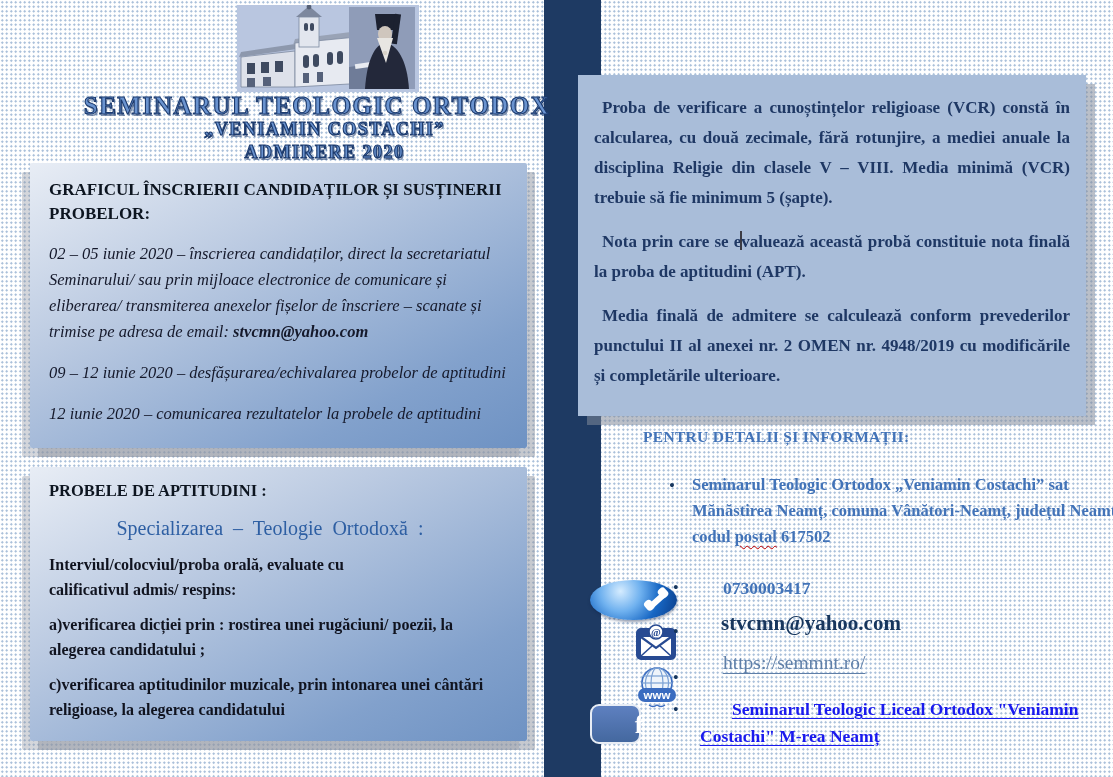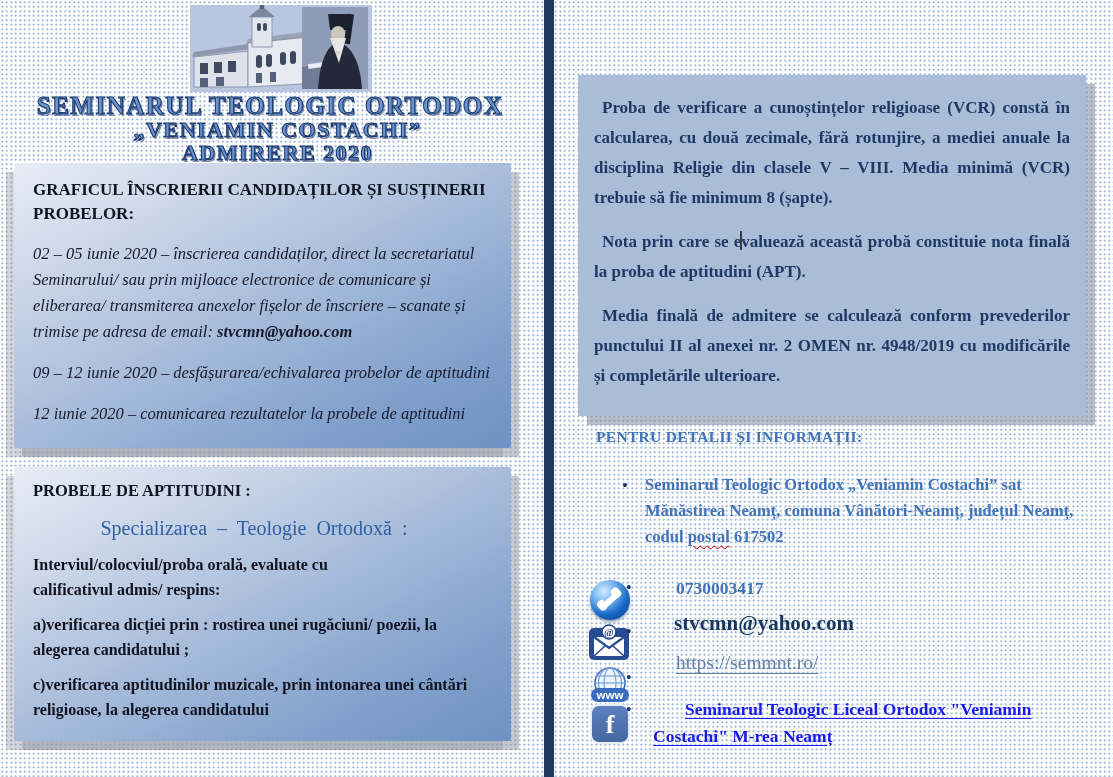--- a/index.html
+++ b/index.html
@@ -3,37 +3,38 @@
 <meta charset="utf-8">
 <style>
   html,body{margin:0;padding:0;}
   body{
     width:1113px;height:777px;position:relative;overflow:hidden;
     font-family:"Liberation Serif",serif;
     background-color:#ffffff;
     background-image:radial-gradient(circle, rgba(88,130,182,0.55) 1.05px, rgba(88,130,182,0) 1.05px);
     background-size:4.5px 4.5px;
   }
-  .abs{position:absolute;}
+  .abs{position:absolute;padding-left:47px;}
   
   .divider{left:544px;top:0;width:10px;height:777px;background:#1e3a63;}
   
   .header-photo{left:190px;top:5px;width:182px;height:87px;}
   
   .title-block{left:0;top:94px;width:540px;text-align:center;color:#6a93cf;
     font-weight:bold;letter-spacing:1.5px;
     -webkit-text-stroke:1.1px #1d3b6e;
     text-shadow:1.5px 1.5px 0 rgba(29,59,110,0.55);}
   .title-l1{font-size:25px;line-height:24px;}
-  .title-l2,.title-l3{font-size:22px;line-height:23px;margin-left:15px;}
+  .title-l2,.title-l3{font-size:18px;line-height:23px;margin-left:15px;}
   
   .gbox{
     background:linear-gradient(152deg,#e8edf5 0%,#bccbe2 35%,#82a1cc 78%,#6e92c3 100%);
     border-radius:2px;box-sizing:border-box;overflow:hidden;
     box-shadow:8px 9px 0 rgba(141,148,160,0.5),-8px 9px 0 rgba(141,148,160,0.38);
+    margin-left:16px;
   }
   .box-schedule{left:14px;top:163px;width:497px;height:285px;padding:15px 19px 0 19px;}
   .box-aptitude{left:14px;top:467px;width:497px;height:274px;padding:12px 36px 0 19px;}
   .gbox-heading{font-weight:bold;color:#0d1520;font-size:17px;line-height:24px;margin:0;}
   .sched-item{margin:15px 0 0 0;font-size:16.5px;line-height:26px;color:#15192b;}
   .sched-date{font-weight:normal;font-style:italic;}
   .sched-text{font-style:italic;}
   .sched-email{font-weight:bold;font-style:italic;}
   .spec-line{margin:14px 0 12px 0;text-align:center;color:#2e5fa3;font-weight:normal;
     font-size:20px;word-spacing:5px;}
@@ -136,21 +137,21 @@
 
   <div class="abs gbox box-aptitude">
     <p class="gbox-heading" style="font-size:16.5px">PROBELE DE APTITUDINI :</p>
     <p class="spec-line">Specializarea – Teologie Ortodoxă :</p>
     <p class="apt-par" style="margin-top:6px"><span>Interviul/colocviul/proba  orală, evaluate cu</span><br><span>calificativul admis/ respins:</span></p>
     <p class="apt-par">a)verificarea dicției prin : rostirea unei rugăciuni/ poezii, la alegerea candidatului ;</p>
     <p class="apt-par">c)verificarea aptitudinilor muzicale, prin intonarea unei cântări religioase, la alegerea candidatului</p>
   </div>
 
   <div class="abs vcr-box">
-    <p class="vcr-par">Proba de verificare a cunoștințelor religioase (VCR) constă în calcularea, cu două zecimale, fără rotunjire, a mediei anuale la disciplina Religie din clasele V – VIII.    Media minimă (VCR) trebuie să fie minimum 8 (șapte).</p>
+    <p class="vcr-par">Proba de verificare a cunoștințelor religioase (VCR) constă în calcularea, cu două zecimale, fără rotunjire, a mediei anuale la disciplina Religie din clasele V – VIII.    Media minimă (VCR) trebuie să fie minimum 5 (șapte).</p>
     <p class="vcr-par"><span>Nota prin care se e</span><span class="caret"></span><span>valuează această probă constituie nota finală la proba de aptitudini (APT).</span></p>
     <p class="vcr-par">Media finală de admitere se calculează conform prevederilor punctului II al anexei nr. 2 OMEN nr. 4948/2019 cu modificările și completările ulterioare.</p>
   </div>
 
   <div class="abs contact-heading">PENTRU DETALII ȘI INFORMAȚII:</div>
 
   <div class="abs addr-bullet">•</div>
   <div class="abs addr-text"><span>Seminarul Teologic Ortodox „Veniamin Costachi” sat Mănăstirea Neamț, comuna Vânători-Neamț, județul Neamț, codul </span><span class="squiggle">postal</span><span> 617502</span></div>
 
   <div class="abs icon-phone">

